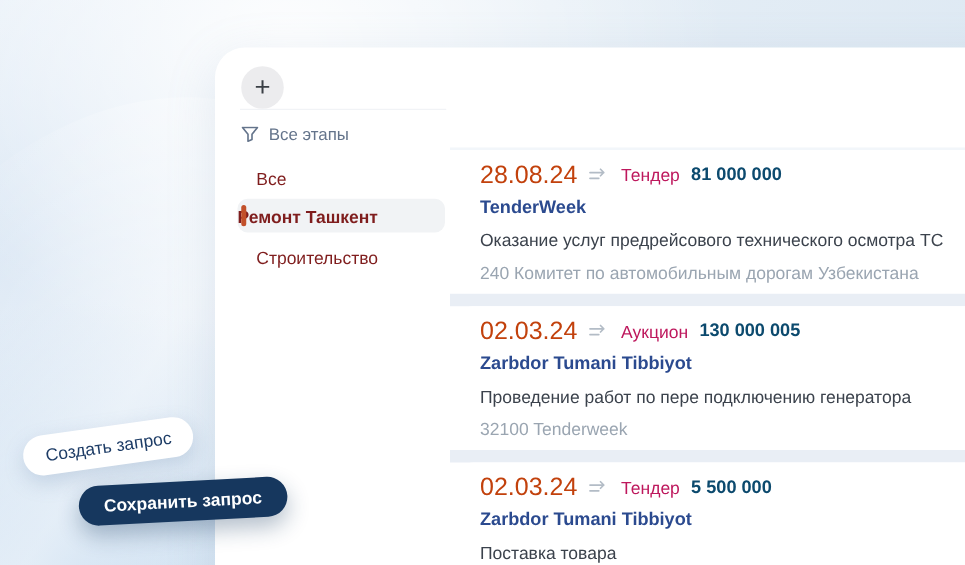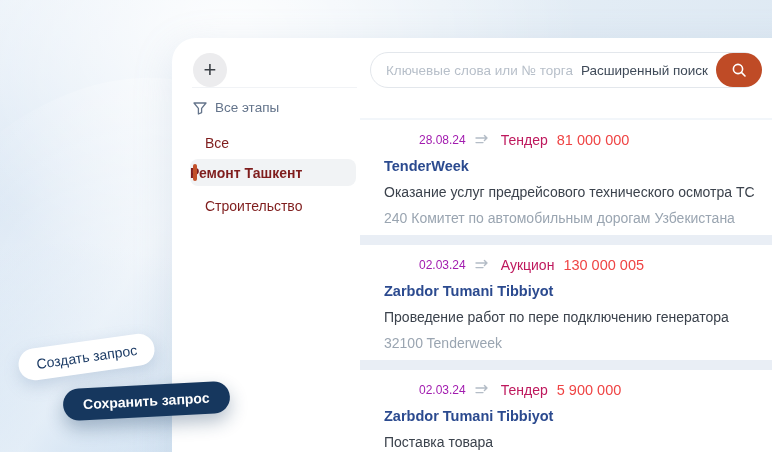--- a/index.html
+++ b/index.html
@@ -28,21 +28,21 @@
 
   
   .sidebar { position:absolute; left:0; top:0; width:188px; height:100%; }
   .add-btn {
     position:absolute; left:21px; top:15px; width:34px; height:34px;
     border-radius:50%; background:#ececee; border:none; cursor:pointer;
     font-size:22px; font-weight:400; color:#3a3f45; line-height:30px; text-align:center;
   }
   .sidebar-divider { position:absolute; left:20px; top:49px; width:165px; height:1px; background:#f1f3f6; }
   .stages-row {
-    position:absolute; left:21px; top:62px; display:flex; align-items:flex-end; gap:8px;
+    position:absolute; left:21px; top:62px; display:flex; align-items:center; gap:8px;
     font-size:13.5px; color:#64748b; cursor:pointer;
   }
   .nav-item {
     position:absolute; left:33px; font-size:14px; color:#7f1d1d; cursor:pointer; white-space:nowrap;
   }
   .nav-item.i0 { top:97px; }
   .nav-item.i2 { top:160px; }
   .nav-item.i3 { top:188px; }
   .nav-item.selected {
     left:18px; top:121px; width:166px; height:27px;
@@ -83,23 +83,23 @@
   .gap-band { height:10px; background:#e9eef5; flex:0 0 auto; }
   .gap-band.thin { height:2px; background:#f2f6fa; }
   .card {
     background:#fff; border-radius:10px; margin-left:8px;
     padding:11px 16px 12px 16px;
     display:flex; flex-direction:column; gap:8px; flex:0 0 auto;
   }
   .card.c1, .card.c2 { height:115px; }
   .card.c3 { height:120px; }
   .row-meta { display:flex; align-items:center; gap:9px; line-height:18px; }
-  .t-date { font-size:12px; color:#a21caf; font-weight:500;margin-left:35px; }
+  .t-date { font-size:20px; color:#c2410c; font-weight:500; }
   .t-type { font-size:14px; color:#be185d; }
-  .t-amount { font-size:14.5px; color:#ef4444; font-weight:400; }
+  .t-amount { font-size:14.5px; color:#0c4a6e; font-weight:700; }
   .t-name { font-size:14.5px; color:#2b4a8f; font-weight:600; line-height:18px; cursor:pointer; }
   .t-desc { font-size:14px; color:#3b424c; line-height:18px; }
   .t-org  { font-size:14px; color:#9aa5b1; line-height:18px; }
 
   
   .pill-create {
     position:absolute; left:18px; top:341px;
     background:#ffffff; color:#1d3c66; font-size:14px; font-weight:500;
     border:none; border-radius:17px; padding:8px 18px; cursor:pointer;
     transform:rotate(-8deg);
@@ -140,32 +140,20 @@
     <div class="nav-item i0">Все</div>
 
     <div class="nav-item selected">
       <span class="sel-bar"></span>
       <span>Ремонт Ташкент</span>
     </div>
 
     <div class="nav-item i2">Строительство</div>
   </div>
 
-  <div class="search-bar">
-    <input class="search-input" type="text" placeholder="Ключевые слова или № торга" style="">
-    <span class="advanced-link">Расширенный поиск</span>
-    <button class="search-btn">
-      <span>
-        <svg width="16" height="16" viewBox="0 0 16 16" fill="none">
-          <circle cx="7" cy="7" r="4.6" stroke="#ffffff" stroke-width="1.6"></circle>
-          <line x1="10.4" y1="10.4" x2="14" y2="14" stroke="#ffffff" stroke-width="1.6" stroke-linecap="round"></line>
-        </svg>
-      </span>
-    </button>
-  </div>
 
   <div class="tender-list">
     <div class="gap-band thin"></div>
 
     <div class="card c1">
       <div class="row-meta">
         <span class="t-date">28.08.24</span>
         <span>
           <svg width="17" height="12" viewBox="0 0 17 12" fill="none">
             <path d="M1 4h11M12 4l-2.6-2.6M12 4l-2.6 2.6" stroke="#b3bcc6" stroke-width="1.4" stroke-linecap="round" stroke-linejoin="round"></path>
@@ -204,21 +192,21 @@
     <div class="card c3">
       <div class="row-meta">
         <span class="t-date">02.03.24</span>
         <span>
           <svg width="17" height="12" viewBox="0 0 17 12" fill="none">
             <path d="M1 4h11M12 4l-2.6-2.6M12 4l-2.6 2.6" stroke="#b3bcc6" stroke-width="1.4" stroke-linecap="round" stroke-linejoin="round"></path>
             <path d="M1 8.6h7" stroke="#b3bcc6" stroke-width="1.4" stroke-linecap="round"></path>
           </svg>
         </span>
         <span class="t-type">Тендер</span>
-        <span class="t-amount">5 900 000</span>
+        <span class="t-amount">5 500 000</span>
       </div>
       <div class="t-name">Zarbdor Tumani Tibbiyot</div>
       <div class="t-desc">Поставка товара</div>
 
     </div>
   </div>
 </div>
 
 <button class="pill-create">Создать запрос</button>
 <button class="pill-save">Сохранить запрос</button>

